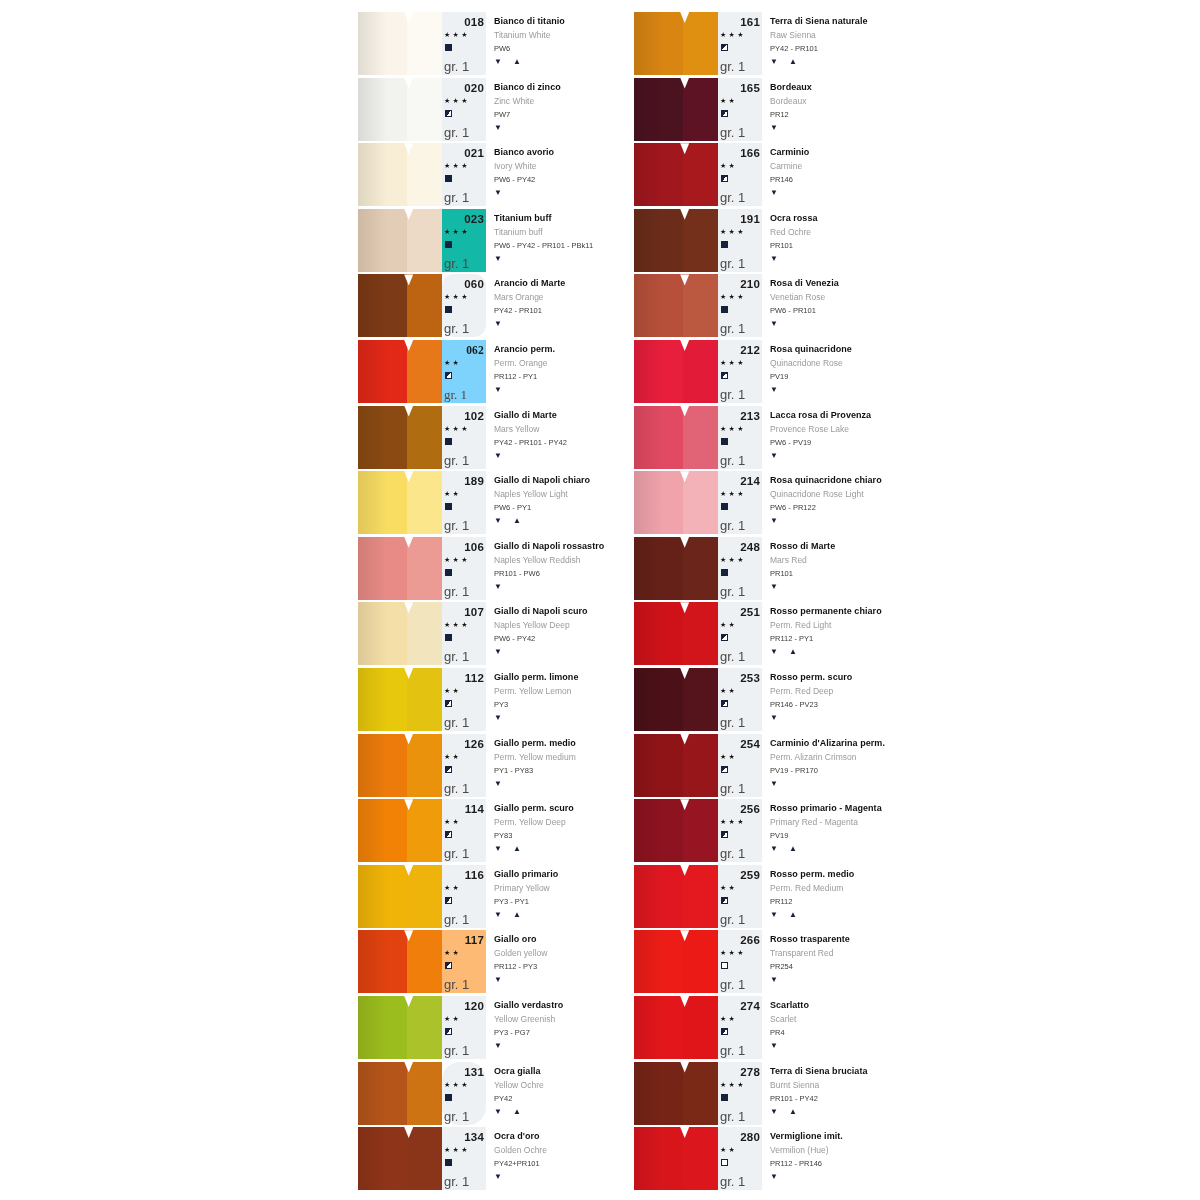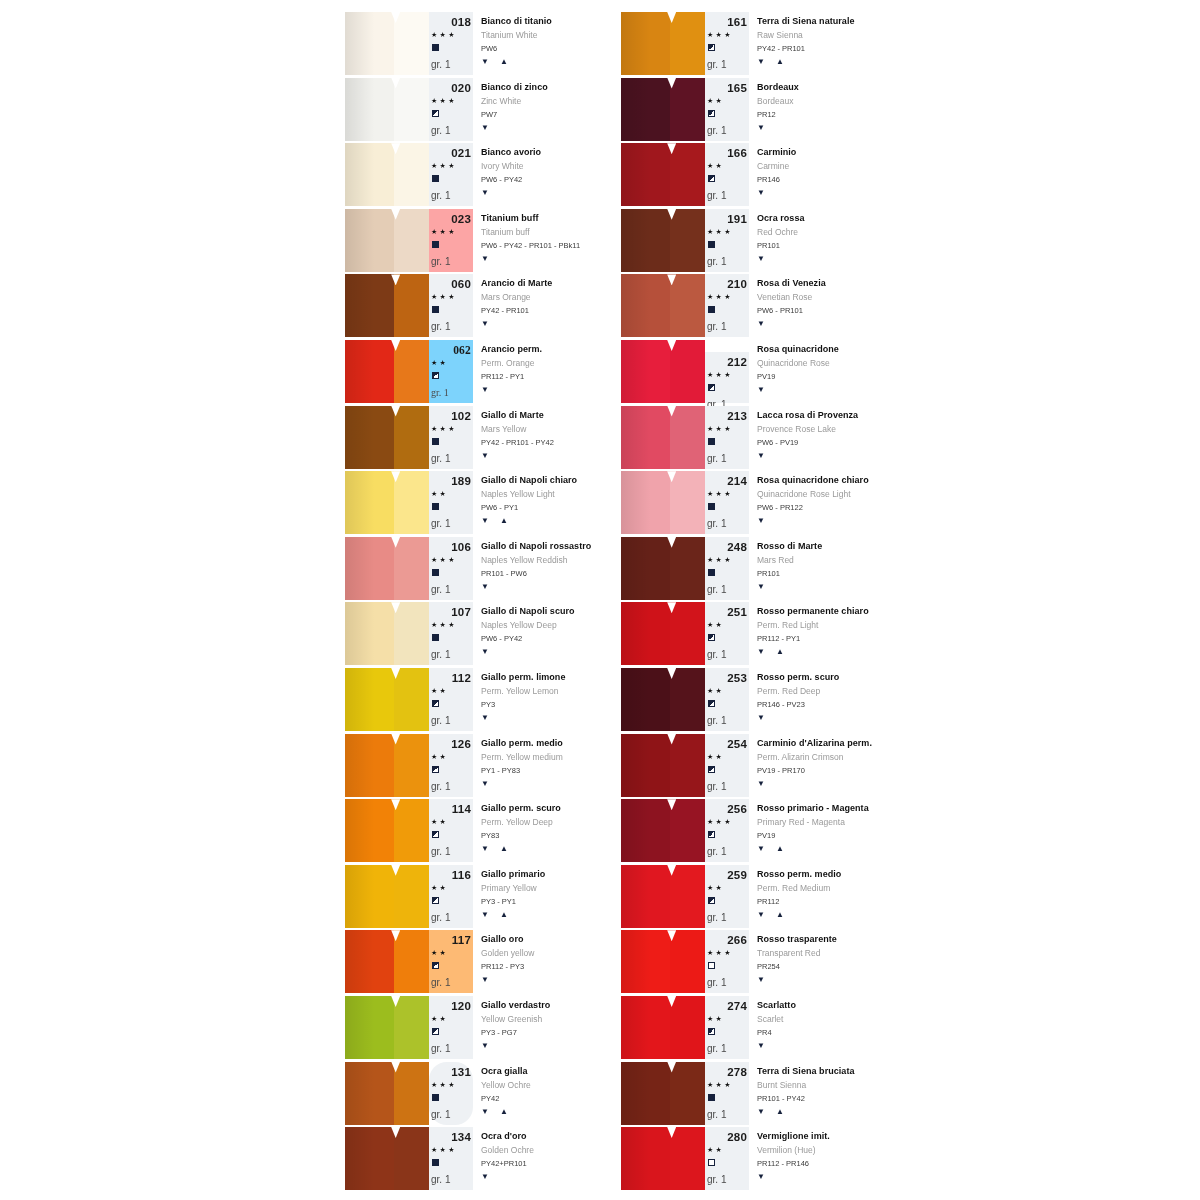--- a/index.html
+++ b/index.html
@@ -9,21 +9,21 @@
     font-family:"Liberation Sans", sans-serif;
     overflow:hidden;
   }
   #sheet{
     position:relative;
     width:1200px;height:1200px;
     box-sizing:border-box;
   }
   .columns{
     position:absolute;
-    left:345px;top:12px;
+    left:358px;top:12px;
     width:530px;
     display:flex;
     gap:22px;
   }
   .col{width:262px;}
 
   .row{
     position:relative;
     height:63px;
     margin-bottom:2.6px;
@@ -87,21 +87,21 @@
     box-sizing:border-box;
     background-image:linear-gradient(135deg,#16213c 0 50%,#ffffff 50% 100%);
   }
   .om-trans{
     background:#ffffff;
     border:1px solid #16213c;
     box-sizing:border-box;
   }
   .grade{
     position:absolute;left:2px;top:47px;
-    font-size:10px;
+    font-size:13px;
     color:#4a4a4a;
   }
 
   
   .info{
     flex:1 1 auto;
     background:#ffffff;
     padding-left:8px;
     position:relative;
   }
@@ -199,41 +199,41 @@
             <div class="marks"><span>▼</span></div>
           </div>
         </div>
         <div class="row">
           <div class="swatch">
             <div class="sw-mass" style="background: rgb(228, 205, 182);"></div>
             <div class="sw-tint" style="background: rgb(236, 217, 198);"></div>
             <div class="sw-shade"></div>
             <div class="sw-notch"></div>
           </div>
-          <div class="meta" style="background: #fca5a5;">
+          <div class="meta" style="background: #14b8a6;">
             <div class="code">023</div>
             <div class="stars">★★★</div>
             <div class="opacity-mark om-opaque"></div>
             <div class="grade">gr. 1</div>
           </div>
           <div class="info">
             <div class="name-it">Titanium buff</div>
             <div class="name-en">Titanium buff</div>
             <div class="pigment">PW6 - PY42 - PR101 - PBk11</div>
             <div class="marks"><span>▼</span></div>
           </div>
         </div>
         <div class="row">
           <div class="swatch">
             <div class="sw-mass" style="background: rgb(125, 58, 22);"></div>
             <div class="sw-tint" style="background: rgb(189, 100, 18);"></div>
             <div class="sw-shade"></div>
             <div class="sw-notch"></div>
           </div>
-          <div class="meta" style="background: rgb(238, 241, 244);">
+          <div class="meta" style="background: rgb(238, 241, 244); border-radius: 12px;">
             <div class="code">060</div>
             <div class="stars">★★★</div>
             <div class="opacity-mark om-opaque"></div>
             <div class="grade">gr. 1</div>
           </div>
           <div class="info">
             <div class="name-it">Arancio di Marte</div>
             <div class="name-en">Mars Orange</div>
             <div class="pigment">PY42 - PR101</div>
             <div class="marks"><span>▼</span></div>
@@ -601,21 +601,21 @@
             <div class="marks"><span>▼</span></div>
           </div>
         </div>
         <div class="row">
           <div class="swatch">
             <div class="sw-mass" style="background: rgb(231, 30, 60);"></div>
             <div class="sw-tint" style="background: rgb(226, 27, 56);"></div>
             <div class="sw-shade"></div>
             <div class="sw-notch"></div>
           </div>
-          <div class="meta" style="background: rgb(238, 241, 244); margin-top: 12px;">
+          <div class="meta" style="background: rgb(238, 241, 244);">
             <div class="code">212</div>
             <div class="stars">★★★</div>
             <div class="opacity-mark om-semi"></div>
             <div class="grade">gr. 1</div>
           </div>
           <div class="info">
             <div class="name-it">Rosa quinacridone</div>
             <div class="name-en">Quinacridone Rose</div>
             <div class="pigment">PV19</div>
             <div class="marks"><span>▼</span></div>

